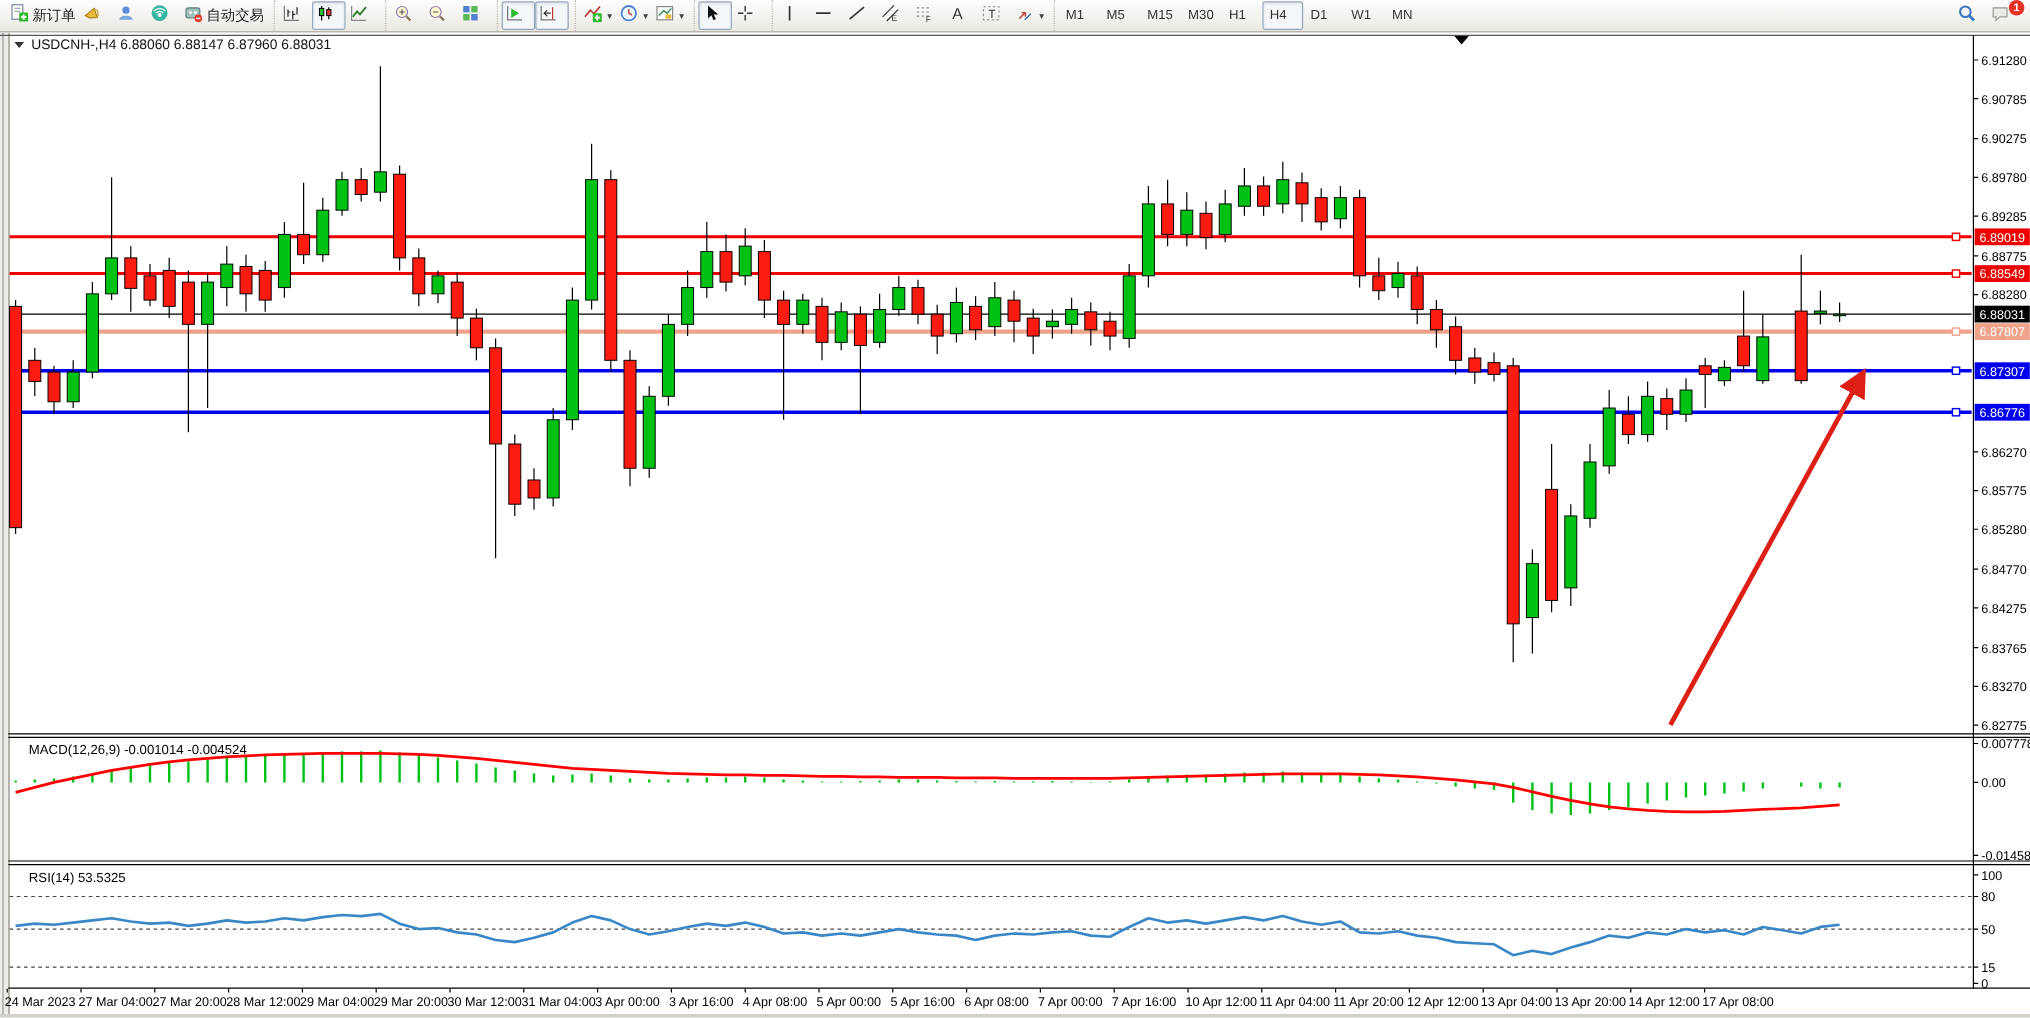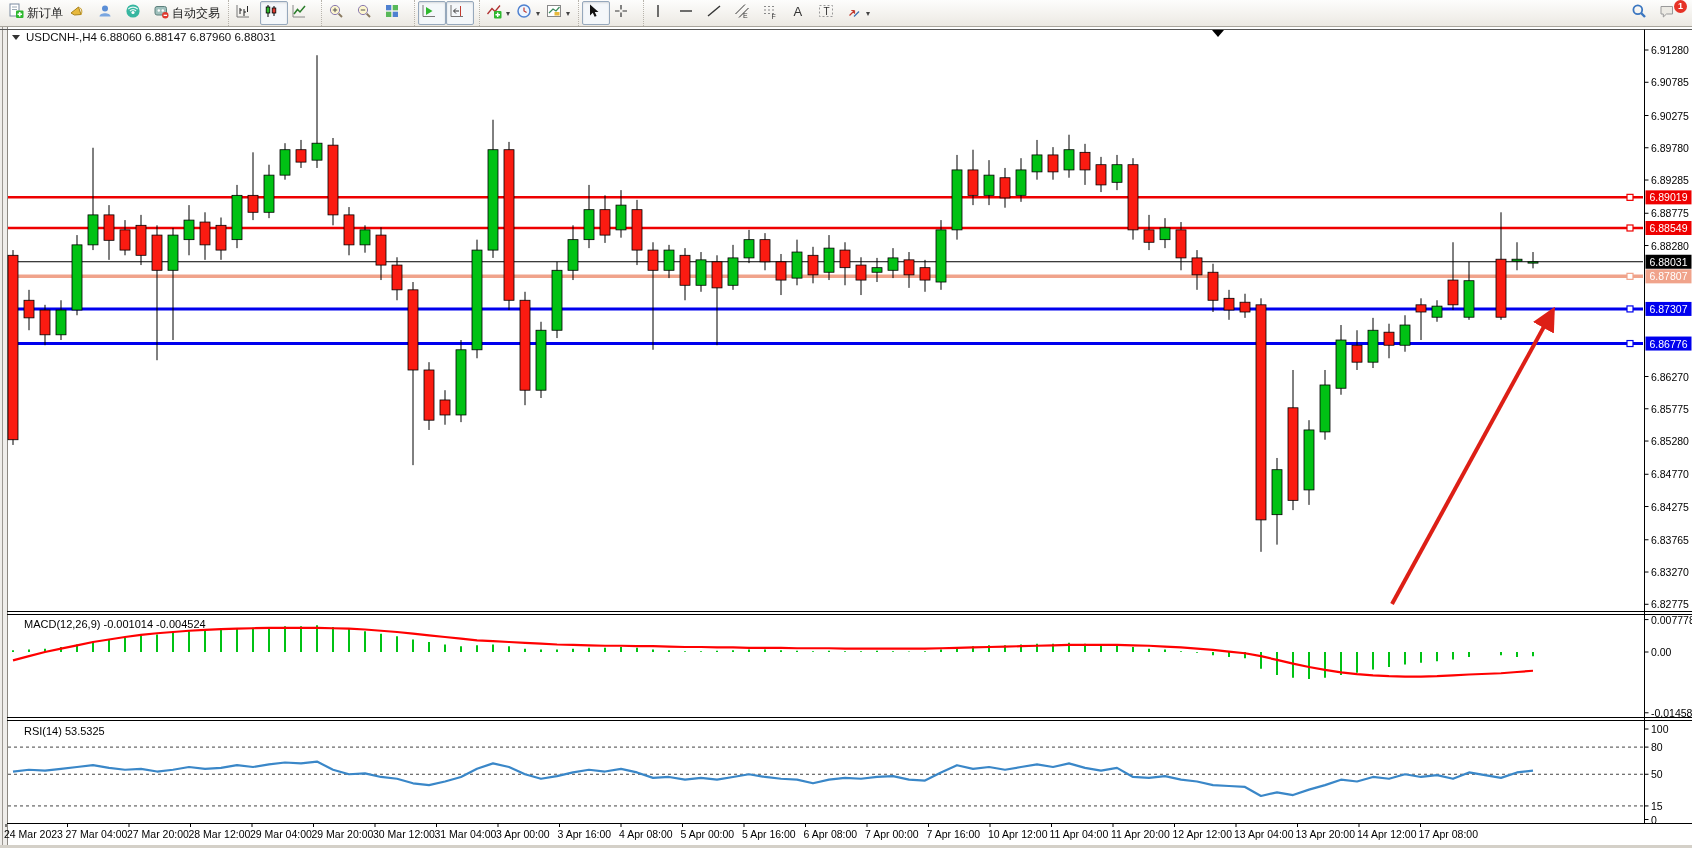--- a/index.html
+++ b/index.html
@@ -208,20 +208,31 @@
               <text x="5.5" y="12" font-size="10" fill="#333">T</text>
             </svg></span>
         </div>
         <div class="tb-btn">
           <span><svg class="icon16" viewBox="0 0 16 16">
               <path d="M3.5 12.5L8.5 7.5M8.5 7.5H5.3M8.5 7.5v3.2" stroke="#c23a2f" fill="none" stroke-width="1.2"></path>
               <path d="M8 13.5l5-5" stroke="#3a6fb0" stroke-width="1.2"></path>
             </svg></span>
           <span class="caret">▾</span>
         </div>
+      </div>
+      <div class="tb-group">
+        <div class="tb-btn tf">M1</div>
+        <div class="tb-btn tf">M5</div>
+        <div class="tb-btn tf">M15</div>
+        <div class="tb-btn tf">M30</div>
+        <div class="tb-btn tf">H1</div>
+        <div class="tb-btn tf active">H4</div>
+        <div class="tb-btn tf">D1</div>
+        <div class="tb-btn tf">W1</div>
+        <div class="tb-btn tf">MN</div>
       </div>
       <div class="tb-right">
         <div class="tb-btn">
           <span><svg class="icon16" viewBox="0 0 16 16">
               <circle cx="6.8" cy="6.8" r="4.4" fill="none" stroke="#3b76c0" stroke-width="1.8"></circle>
               <line x1="10.2" y1="10.2" x2="14" y2="14" stroke="#3b76c0" stroke-width="2.4"></line>
             </svg></span>
         </div>
         <div class="tb-btn">
           <span><svg class="icon16" viewBox="0 0 16 16">

